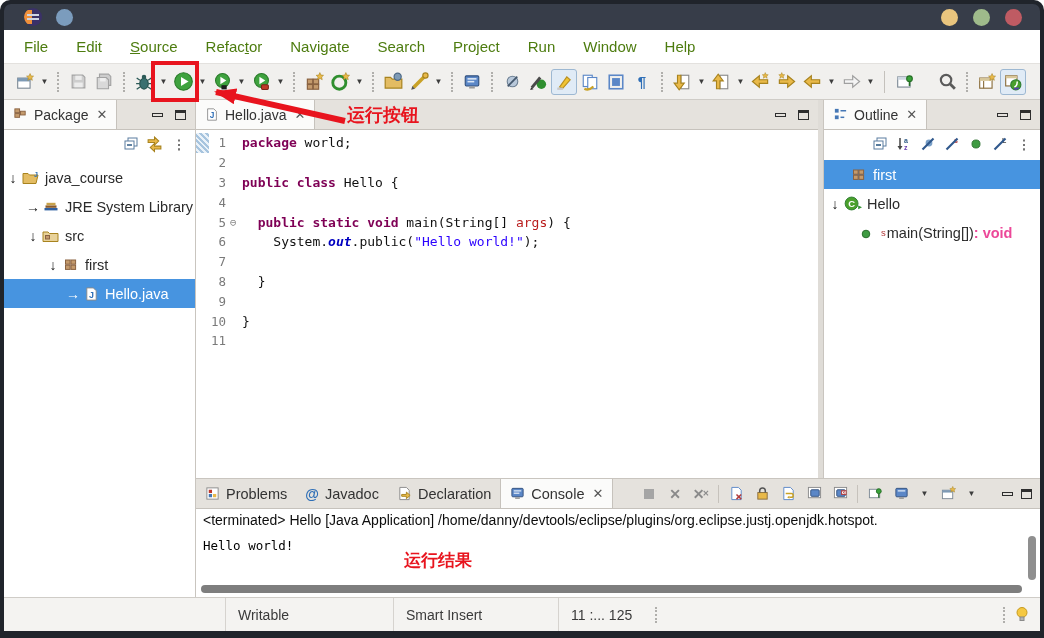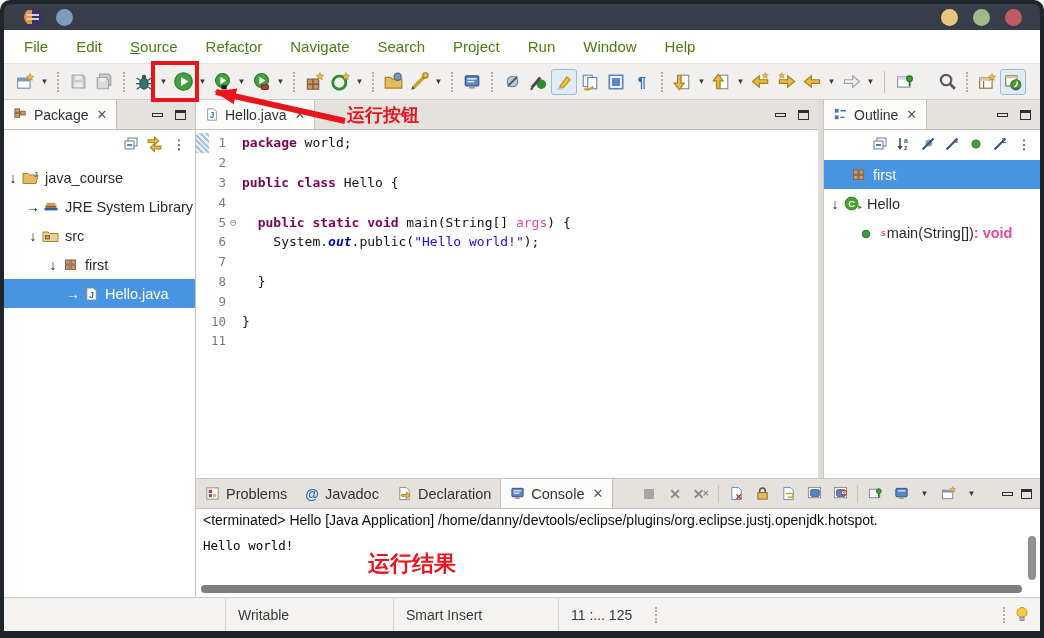--- a/index.html
+++ b/index.html
@@ -65,21 +65,21 @@
   .ruler { position:absolute; left:0; top:0; width:13px; height:100%; background:#fff; }
   .ruler::before { content:""; position:absolute; left:0; top:3px; width:13px; height:20px; background:repeating-linear-gradient(45deg,#a7c4de 0 2px,#eaf2f9 2px 4px); }
   .cl { display:flex; align-items:center; height:19.8px; }
   .ln { width:34px; text-align:right; padding-right:4px; color:#7a7a7a; font-size:12.5px; flex:none; }
   .fold { width:12px; font-size:11px; color:#8a8a8a; flex:none; line-height:1; }
   .ct { flex:1; white-space:pre; margin-right:12px; color:#111; }
   .cl.current .ct { background:#ddecfa; }
   .kw { color:#7f0055; font-weight:bold; }
   .str { color:#2a00ff; }
   .field { color:#0000c0; font-weight:bold; font-style:italic; }
-  .param { color:#ec4899; }
+  .param { color:#b91c1c; }
 
   
   .otype { color:#ec4899;font-weight:bold; }
   .sup-s { color:#b23b3b; font-size:9.5px; vertical-align:super; margin-right:1px; }
 
   
   .console-tabs .tab { font-size:14.5px; }
   .ctb { margin-left:auto; display:flex; align-items:center; gap:8px; padding-right:8px; }
   .ctb .vt-icon { width:18px; height:18px; }
   .csep { width:1px; height:18px; background:#c6c2bc; }
@@ -96,21 +96,21 @@
   .sb-writable { width:168px; }
   .sb-insert { width:165px; }
   .sb-pos { width:88px; border-right:none; }
   .grip { width:0; border-left:2px dotted #b0afac; height:16px; margin:0 8px; }
   .sb-right { margin-left:auto; display:flex; align-items:center; padding-right:10px; }
 
   
   .overlay { position:absolute; left:0; top:0; width:1044px; height:638px; pointer-events:none; z-index:60; }
   .ann-label { position:absolute; color:#e8141e; font-weight:600; z-index:61; pointer-events:none; }
   .ann-btn { left:347px; top:103px; font-size:18px; }
-  .ann-res { left:368px; top:549px; font-size:22px; }
+  .ann-res { left:404px; top:549px; font-size:17px; }
 </style>
 </head>
 <body>
 
 <div class="window">
 
   <div class="titlebar">
     <div class="tb-left">
       <span class="eclipse-logo"></span>
       <span class="app-circle"></span>

